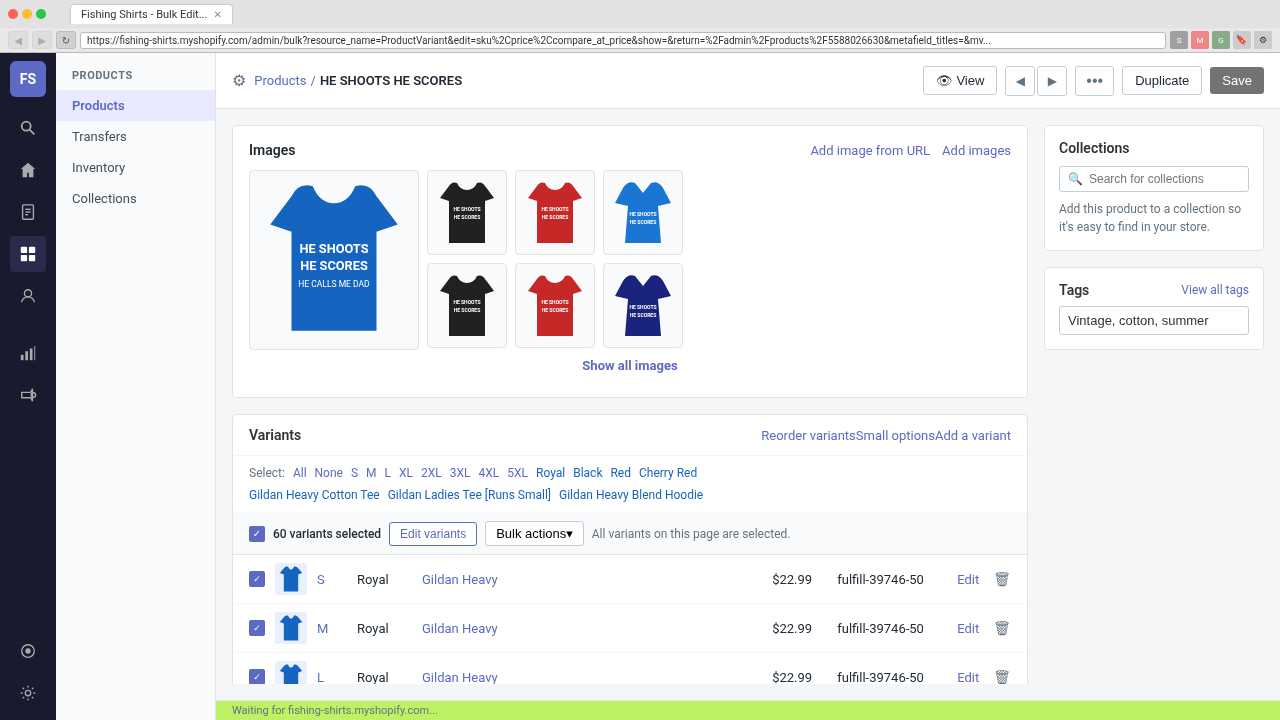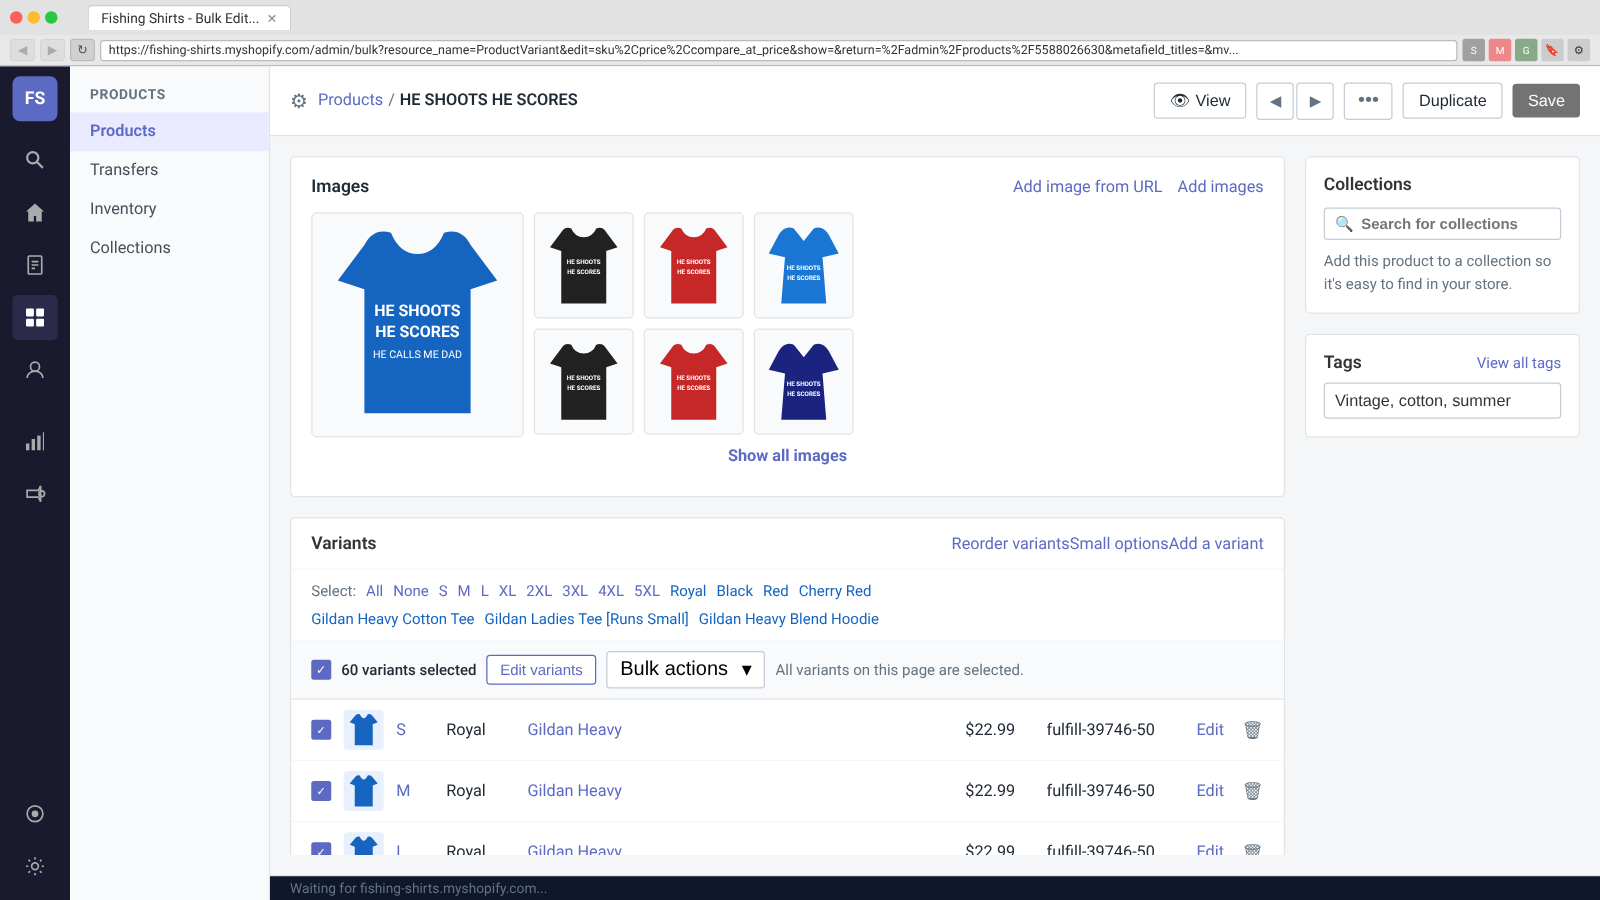--- a/index.html
+++ b/index.html
@@ -71,51 +71,51 @@
     .select-bar { padding: 10px 16px; display: flex; flex-wrap: wrap; align-items: center; gap: 4px; border-bottom: 1px solid #f4f6f8; font-size: 12px; }
     .select-label { color: #637381; margin-right: 4px; }
     .select-link { color: #5c6ac4; cursor: pointer; }
     .select-separator { color: #ccc; }
 
     
     .bulk-bar { padding: 8px 16px; display: flex; align-items: center; gap: 8px; border-bottom: 1px solid #e1e3e5; background: #f9fafb; }
     .checkbox-checked { width: 16px; height: 16px; background: #5c6ac4; border-radius: 2px; display: flex; align-items: center; justify-content: center; color: white; font-size: 10px; }
     .bulk-count { font-size: 12px; color: #212b36; font-weight: 500; }
     .btn-edit-variants { border: 1px solid #5c6ac4; color: #5c6ac4; background: #fff; padding: 4px 10px; border-radius: 3px; font-size: 12px; cursor: pointer; }
-    .btn-bulk { border: 1px solid #c4cdd5; background: #fff; padding: 4px 10px; border-radius: 3px; font-size: 16px; cursor: pointer; display: flex; align-items: center; gap: 11px; }
+    .btn-bulk { border: 1px solid #c4cdd5; background: #fff; padding: 4px 10px; border-radius: 3px; font-size: 13px; cursor: pointer; display: flex; align-items: center; gap: 0; }
     .bulk-info { font-size: 12px; color: #637381; }
 
     
     .variant-row { display: flex; align-items: center; padding: 8px 16px; border-bottom: 1px solid #f4f6f8; gap: 10px; }
     .variant-row:last-child { border-bottom: none; }
     .row-check { width: 16px; height: 16px; background: #5c6ac4; border-radius: 2px; display: flex; align-items: center; justify-content: center; color: white; font-size: 9px; flex-shrink: 0; }
     .variant-thumb { width: 32px; height: 32px; background: #e8f0fe; border-radius: 3px; display: flex; align-items: center; justify-content: center; font-size: 18px; flex-shrink: 0; }
     .variant-size { color: #5c6ac4; font-size: 13px; width: 30px; }
     .variant-color { color: #212b36; font-size: 13px; width: 55px; }
     .variant-brand { color: #5c6ac4; font-size: 13px; flex: 1; }
     .variant-price { color: #212b36; font-size: 13px; width: 55px; }
     .variant-sku { color: #212b36; font-size: 13px; width: 110px; }
     .variant-edit { color: #5c6ac4; font-size: 13px; cursor: pointer; }
     .variant-delete { color: #637381; font-size: 14px; cursor: pointer; margin-left: 4px; }
 
     
     .right-panel { width: 220px; display: flex; flex-direction: column; gap: 16px; }
     .right-card { background: #fff; border: 1px solid #e1e3e5; border-radius: 4px; padding: 14px; }
     .right-card-title { font-size: 14px; font-weight: 600; margin-bottom: 10px; }
     .search-collections { display: flex; align-items: center; border: 1px solid #c4cdd5; border-radius: 3px; padding: 5px 8px; gap: 6px; background: #fff; }
-    .search-collections input { border: none; outline: none; font-size: 13px; width: 100%; color: #ec4899; font-weight: bold; }
+    .search-collections input { border: none; outline: none; font-size: 13px; width: 100%; color: #ec4899; }
     .search-icon-small { color: #637381; font-size: 12px; }
     .collections-desc { font-size: 12px; color: #637381; margin-top: 8px; line-height: 1.5; }
     .tags-header { display: flex; align-items: center; justify-content: space-between; margin-bottom: 8px; }
     .tags-title { font-size: 14px; font-weight: 600; }
     .tags-link { color: #5c6ac4; font-size: 12px; cursor: pointer; }
     .tags-input { border: 1px solid #c4cdd5; border-radius: 3px; padding: 6px 8px; font-size: 13px; width: 100%; color: #333; outline: none; }
 
     
-    .status-bar { background: #0f172a; border-top: 1px solid #e1e3e5; padding: 3px 16px; font-size: 11px; color: #637381; }
+    .status-bar { background: #bef264; border-top: 1px solid #e1e3e5; padding: 3px 16px; font-size: 11px; color: #637381; }
   </style>
 </head>
 <body>
 
 <div style="background:#dadada; border-bottom:1px solid #bbb;">
   <div style="display:flex; align-items:center; padding:4px 8px; gap:24px; background:#e2e2e2;">
     <div style="display:flex; gap:4px;">
       <div style="width:10px;height:10px;border-radius:50%;background:#ff5f57;"></div>
       <div style="width:10px;height:10px;border-radius:50%;background:#febc2e;"></div>
       <div style="width:10px;height:10px;border-radius:50%;background:#28c840;"></div>

